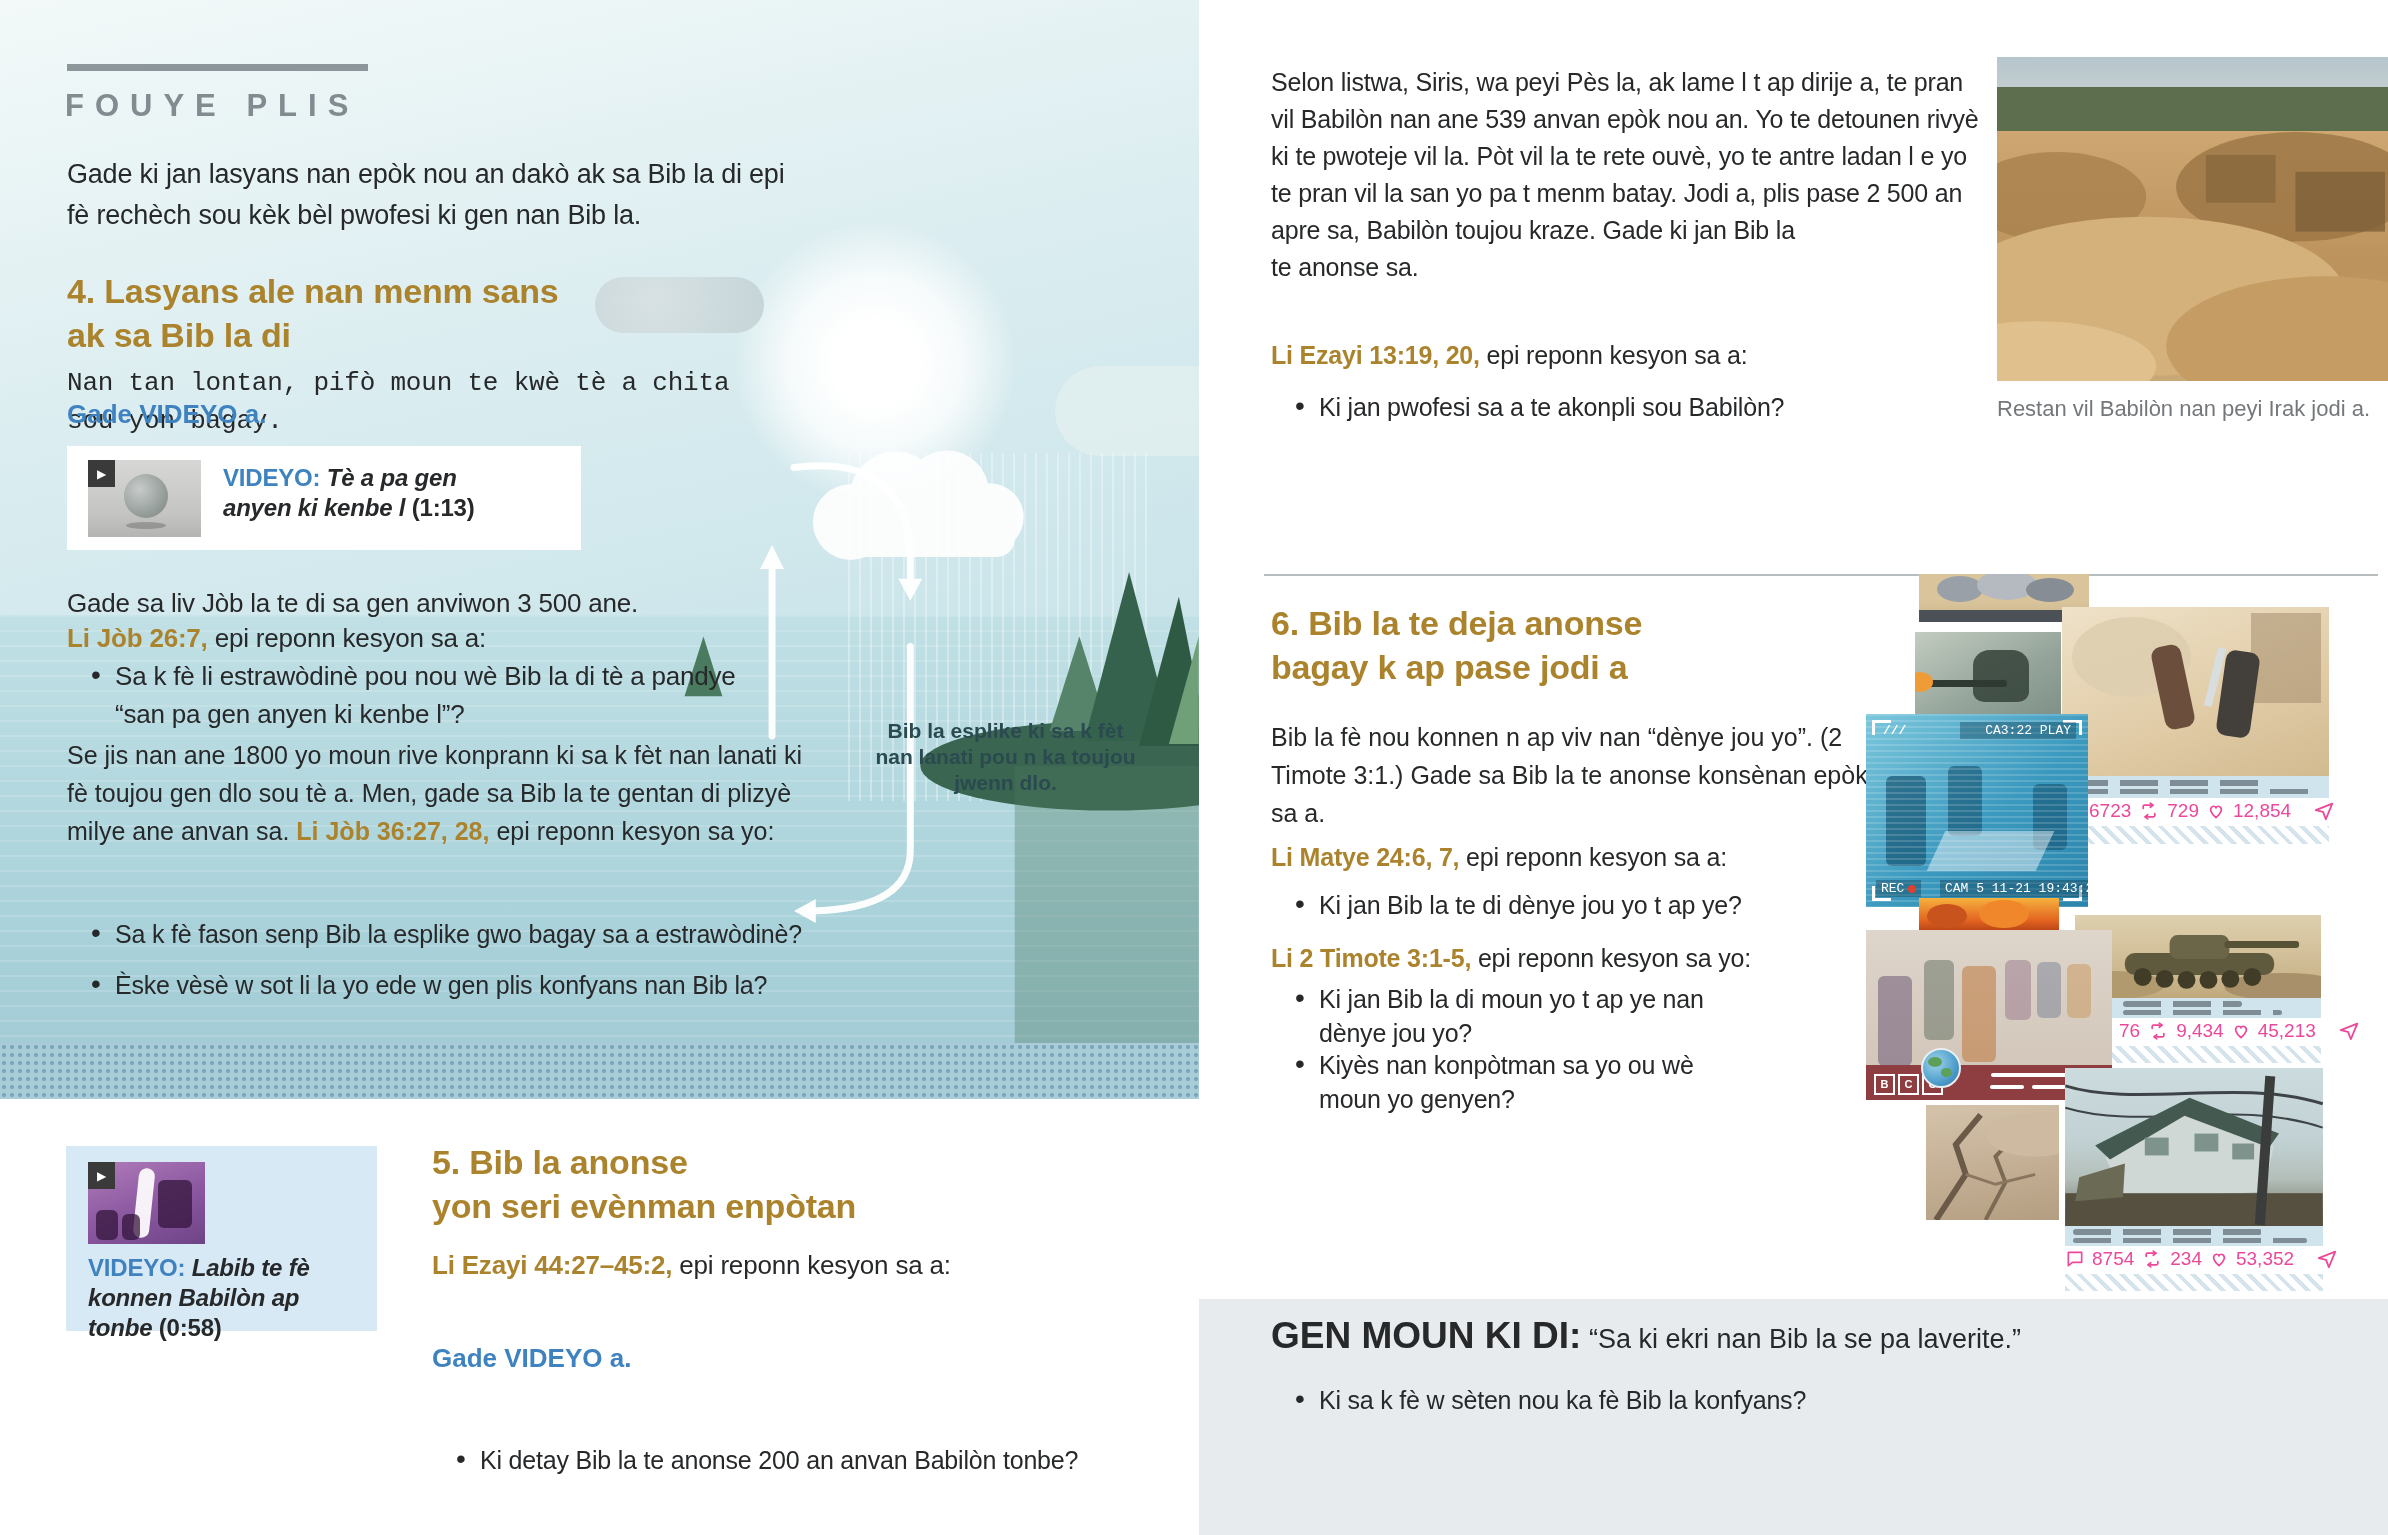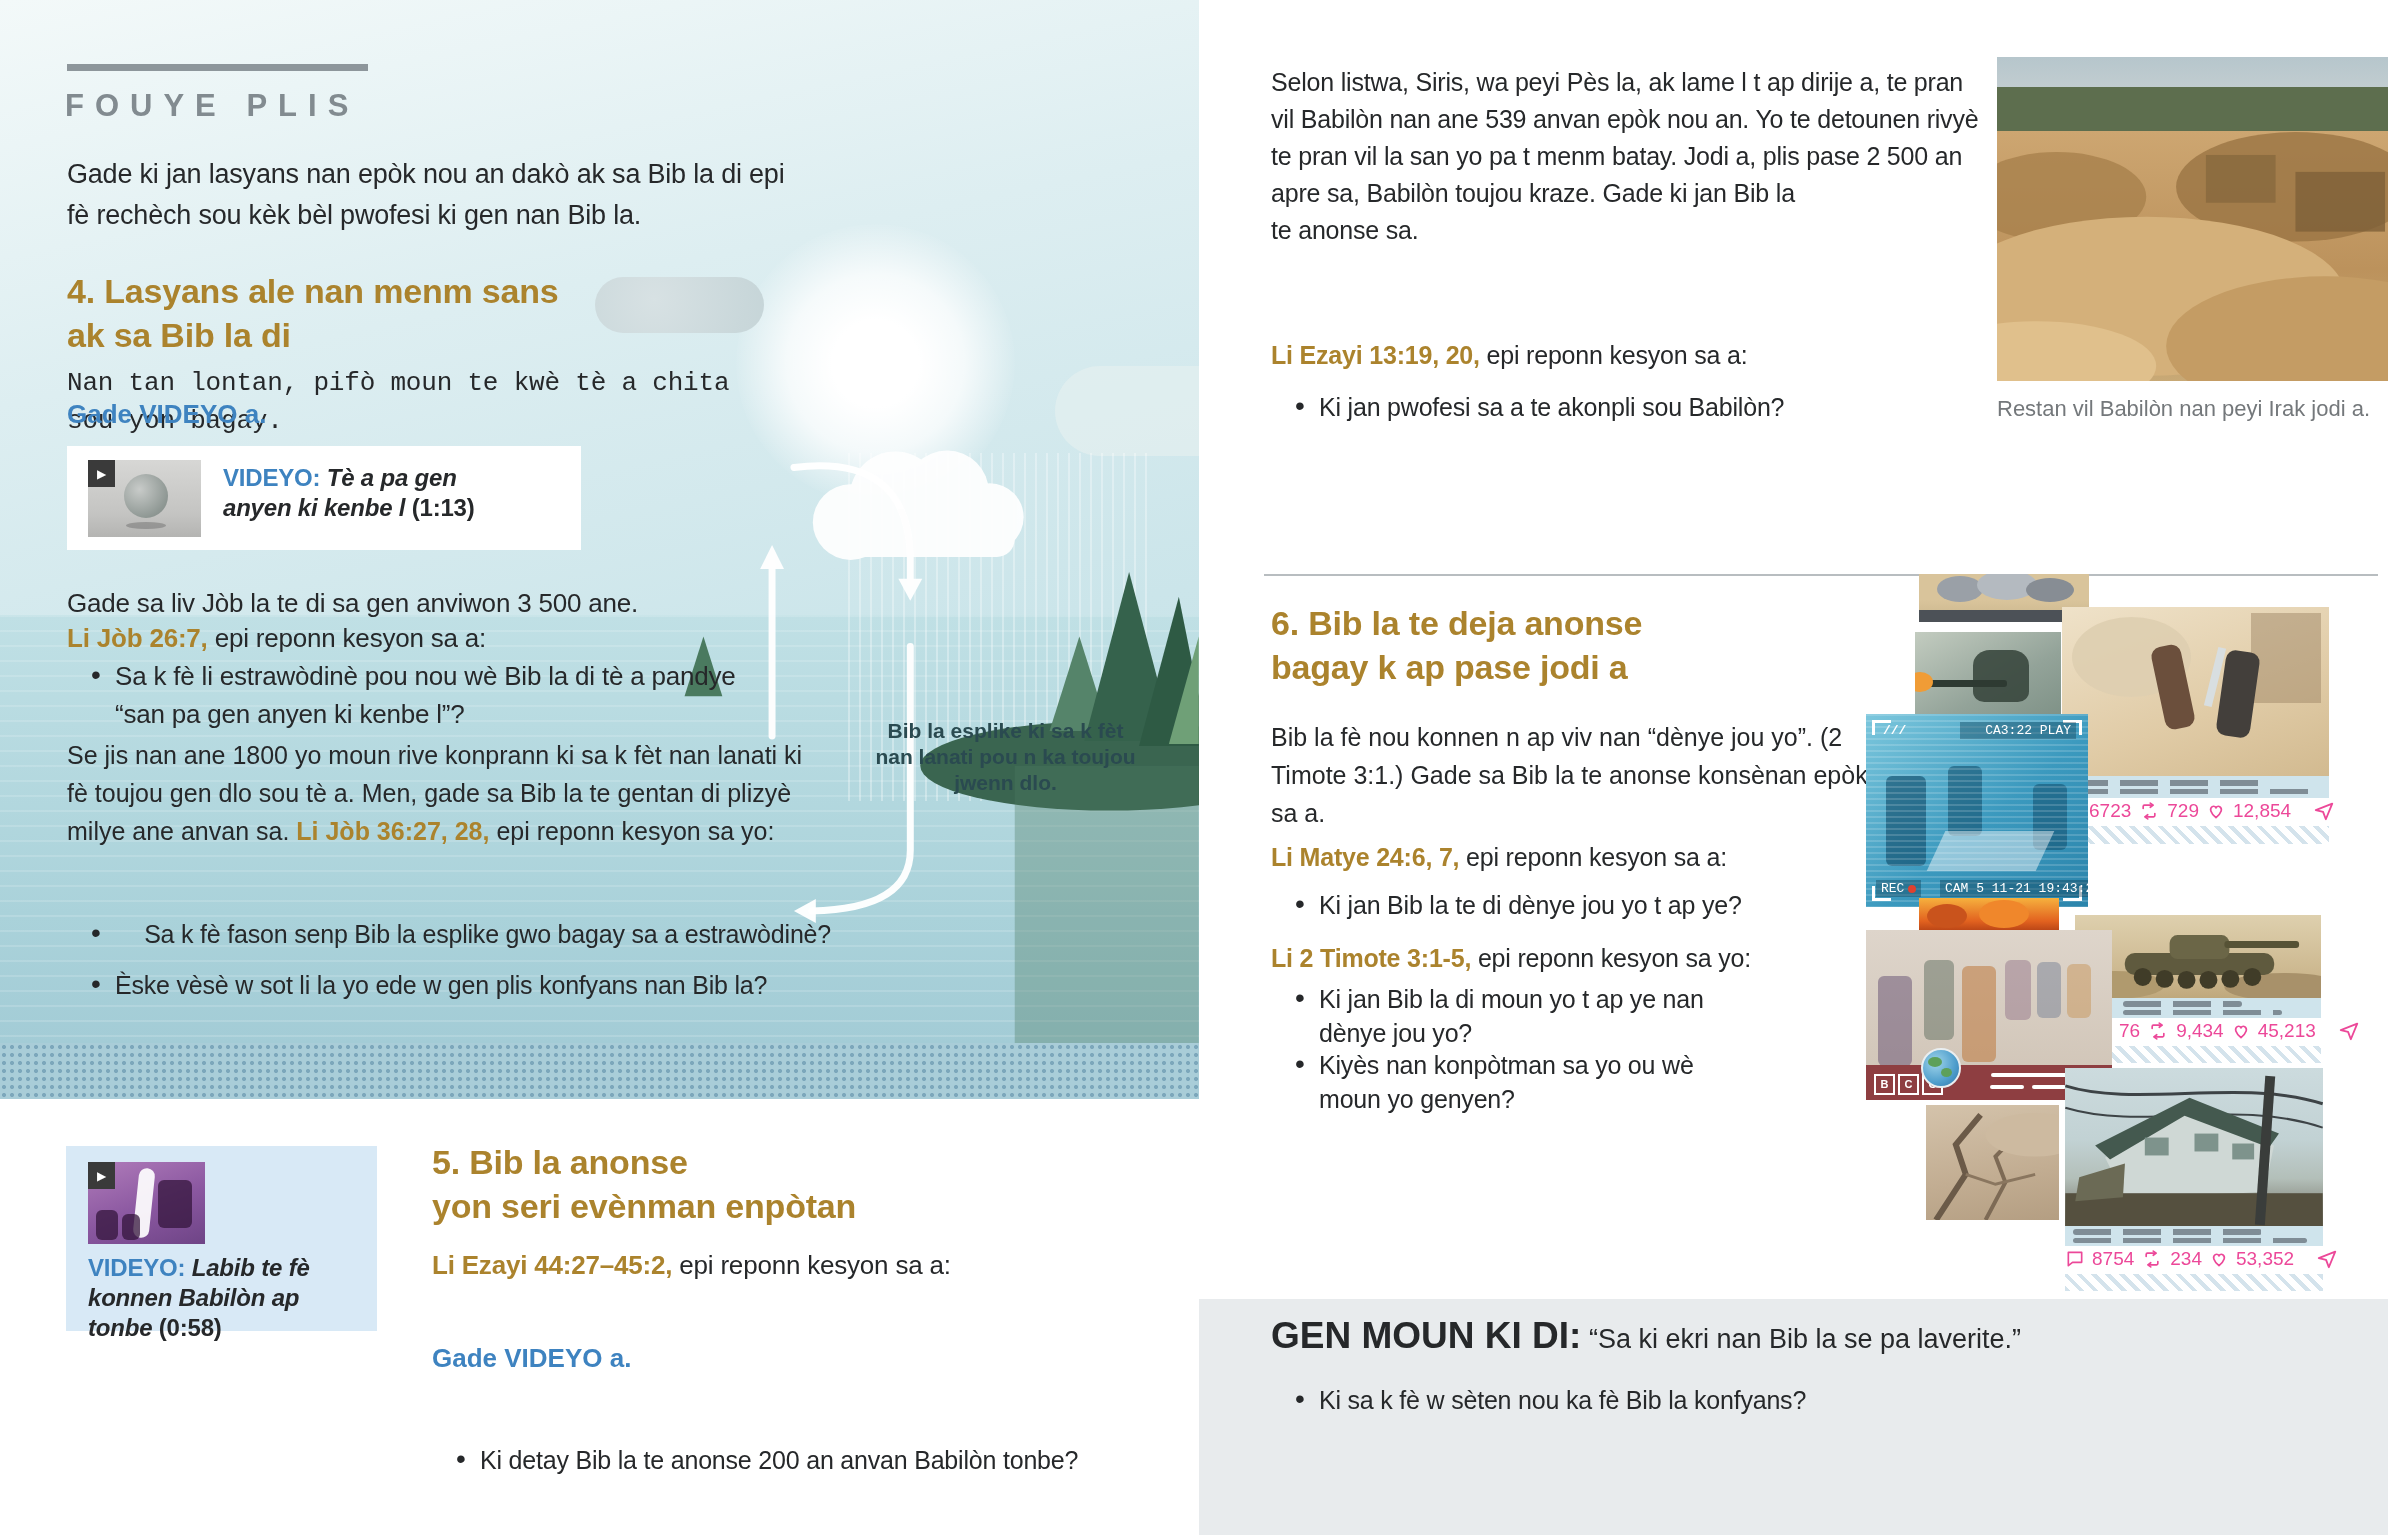--- a/index.html
+++ b/index.html
@@ -51,21 +51,21 @@
   .vt2{left:22px;top:107px;width:274px;}
   .vtitle{font-style:italic;}
   .para2{left:67px;top:584px;width:716px;}
   .refline{font-size:26px;line-height:38px;letter-spacing:-0.2px;}
   .ref{color:#ab832d;font-weight:bold;}
   .rl1{left:67px;top:619px;width:697px;}
   .bullet{padding-left:30px;position:relative;}
   .bullet::before{content:"\2022";position:absolute;left:6px;top:-1px;font-size:28px;}
   .q1{left:85px;top:657px;width:652px;}
   .para3{left:67px;top:736px;width:744px;font-size:25px;line-height:38px;}
-  .q2{left:85px;top:839px;width:716px;font-size:25px;text-align:right;}
+  .q2{left:85px;top:839px;width:716px;font-size:25px;}
   .q3{left:85px;top:852px;width:716px;font-size:25px;}
   .illus-caption{left:868px;top:718px;width:275px;text-align:center;
        font-size:21px;line-height:26px;font-weight:600;color:#2a4a50;}
   .s5-title{left:432px;top:1140px;}
   .rl5{left:432px;top:1246px;width:697px;}
   .q5{left:450px;top:1289px;width:697px;font-size:25px;}
   .watch5{left:432px;top:1343px;font-size:26px;}
 
   
   .right-page{left:1199px;top:0;width:1189px;height:1535px;background:#fff;}
@@ -244,20 +244,21 @@
     <div class="abs blue-bold watch5">Gade VIDEYO a.</div>
   </div>
 
   <div class="abs right-page">
 
     <div class="rp gray-band"></div>
 
     <div class="rp para-r1">
       <span>Selon listwa, Siris, wa peyi Pès la, ak lame l t ap dirije a, te pran</span>
       <span>vil Babilòn nan ane 539 anvan epòk nou an. Yo te detounen rivyè</span>
+      <span>ki te pwoteje vil la. Pòt vil la te rete ouvè, yo te antre ladan l e yo</span>
       <span>te pran vil la san yo pa t menm batay. Jodi a, plis pase 2 500 an</span>
       <span>apre sa, Babilòn toujou kraze. Gade ki jan Bib la</span>
       <span>te anonse sa.</span>
     </div>
     <div class="rp refline rl-r1">
       <span class="ref">Li Ezayi 13:19, 20,</span><span> epi reponn kesyon sa a:</span>
     </div>
     <div class="rp refline bullet q-r1">Ki jan pwofesi sa a te akonpli sou Babilòn?</div>
 
     <div class="rp photo">

